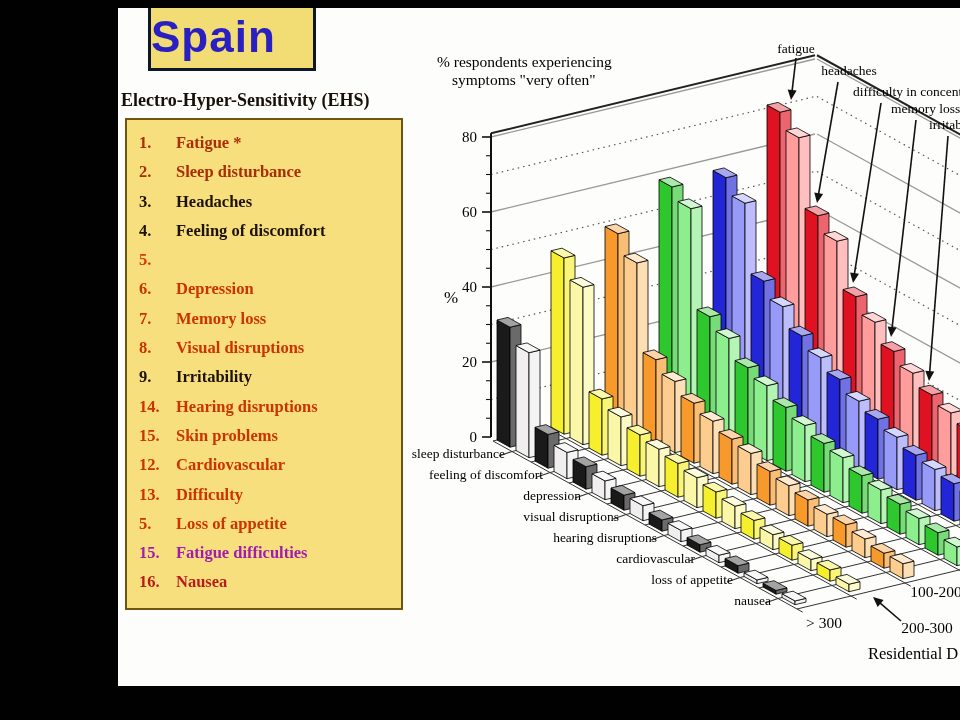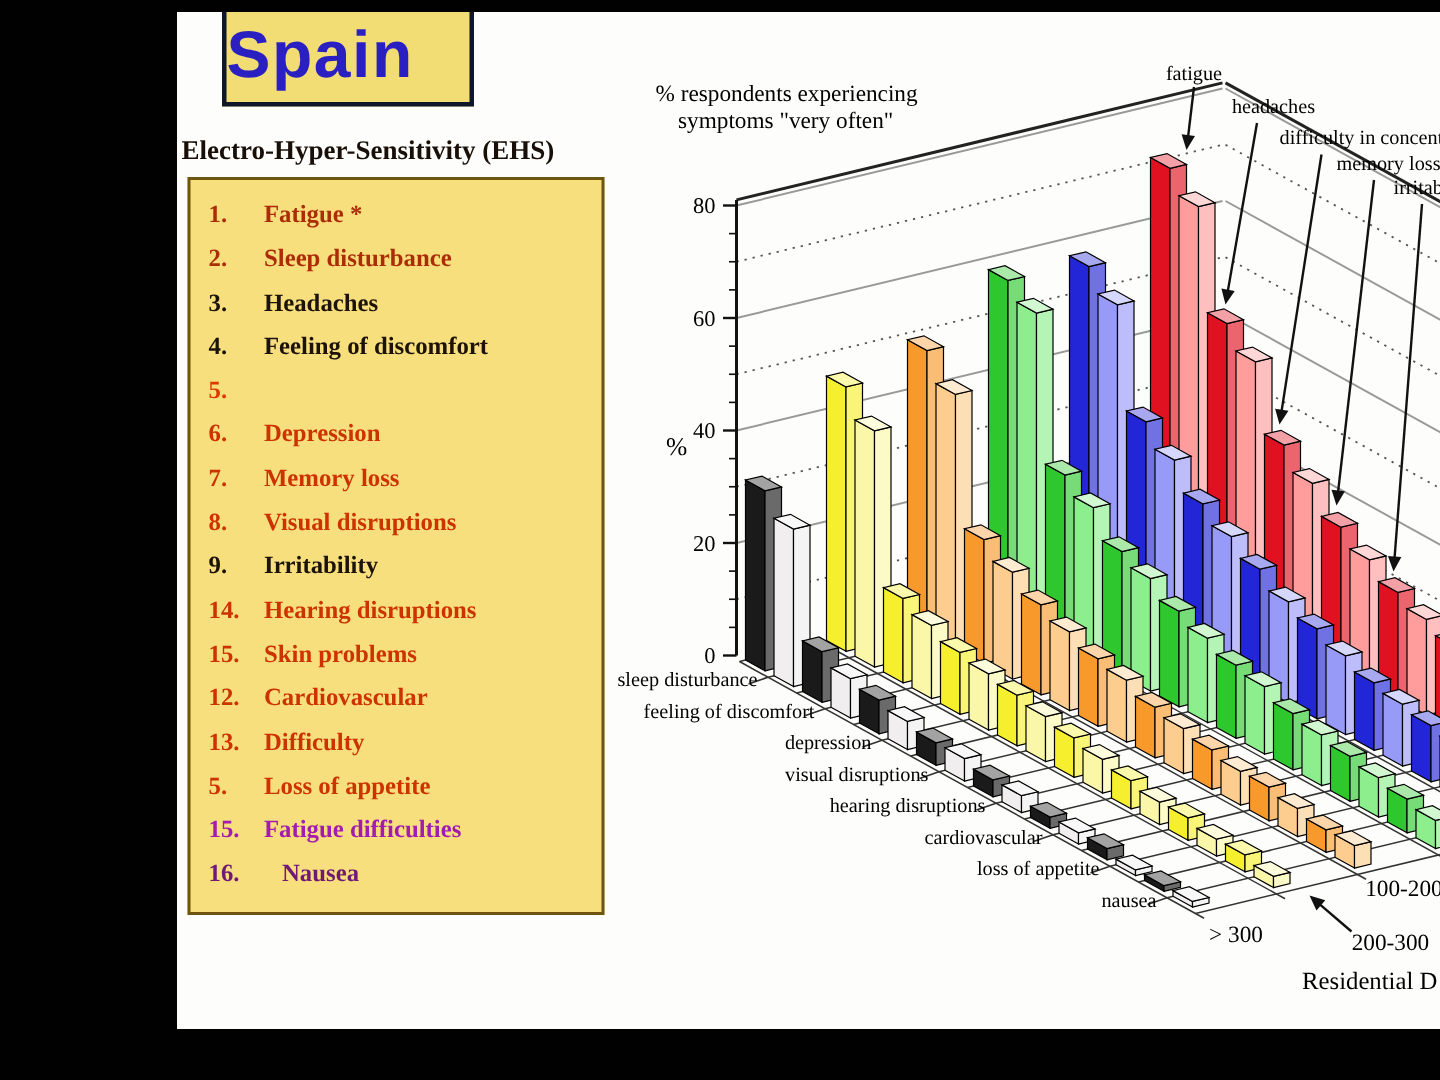--- a/index.html
+++ b/index.html
@@ -82,21 +82,21 @@
         <span class="li-label">Difficulty</span>
       </div>
       <div class="li-row" style="color: rgb(204, 51, 0);">
         <span class="li-num">5.</span>
         <span class="li-label">Loss of appetite</span>
       </div>
       <div class="li-row" style="color: #a21caf; align-items: center;">
         <span class="li-num">15.</span>
         <span class="li-label">Fatigue difficulties</span>
       </div>
-      <div class="li-row" style="color: #701a75; gap: 12px;">
+      <div class="li-row" style="color: #b91c1c;">
         <span class="li-num">16.</span>
         <span class="li-label">Nausea</span>
       </div>
     </div>
 
   <div class="chart-wrap">
     <svg width="572" height="678" viewBox="388 8 572 678" xmlns="http://www.w3.org/2000/svg">
         <g>
           <line x1="493" y1="441" x2="802.7" y2="612.15" stroke="#333" stroke-width="1"></line>
           <line x1="547" y1="428" x2="856.7" y2="599.15" stroke="#333" stroke-width="1"></line>

